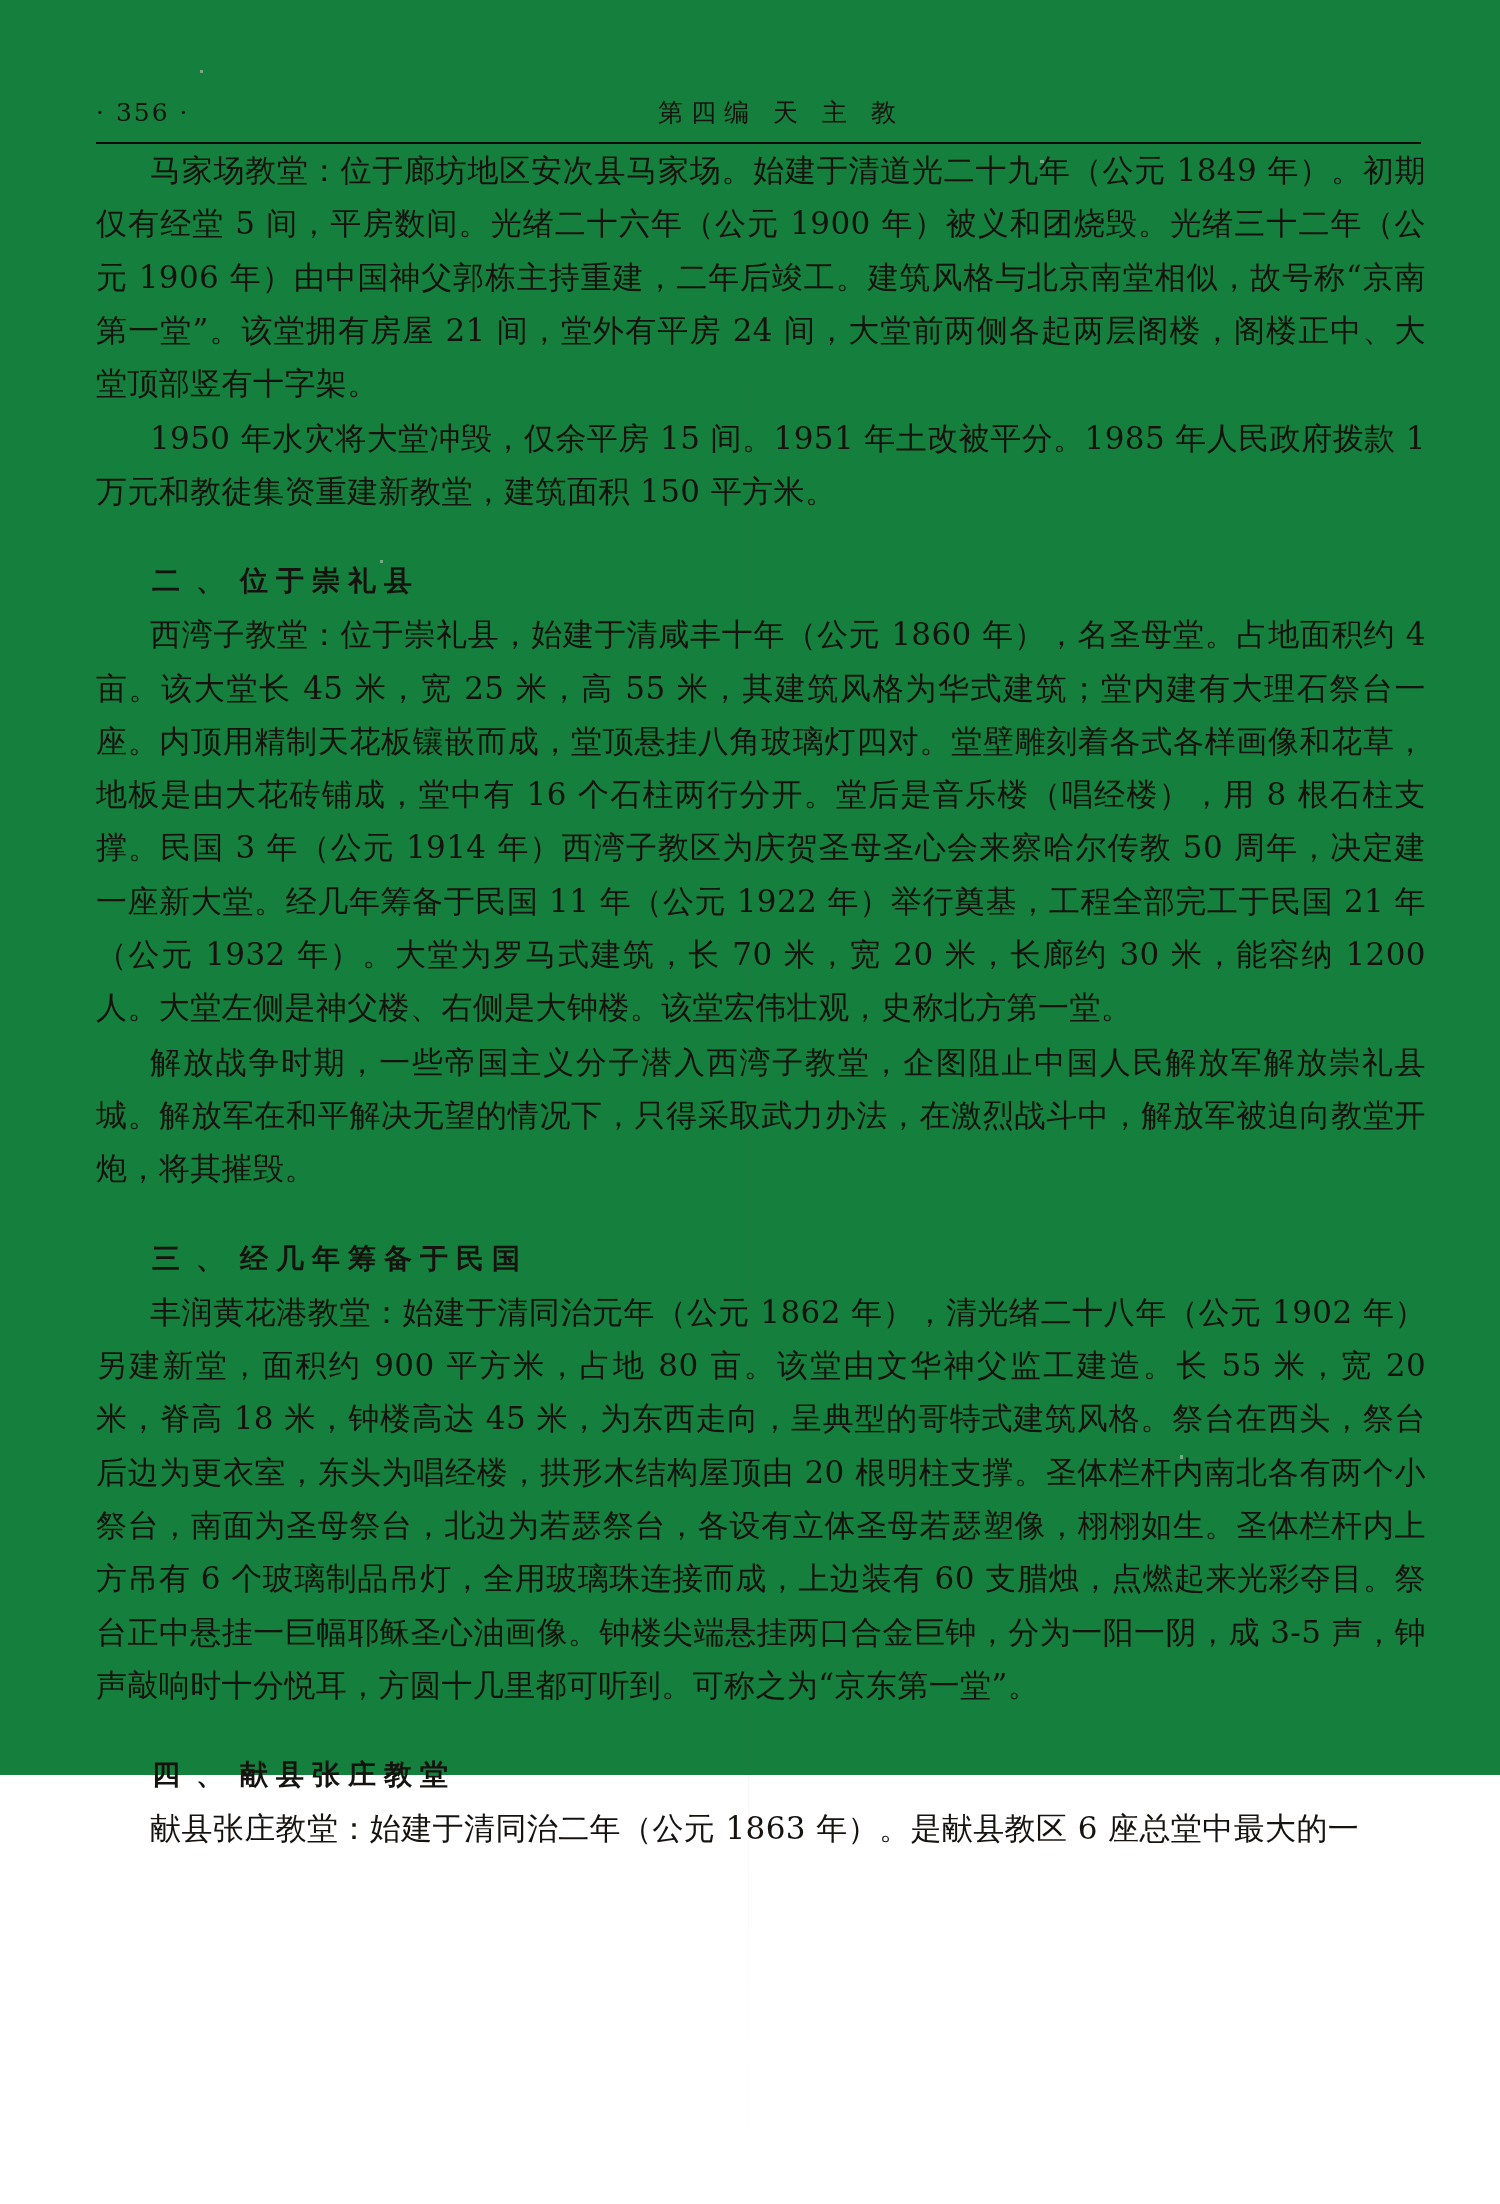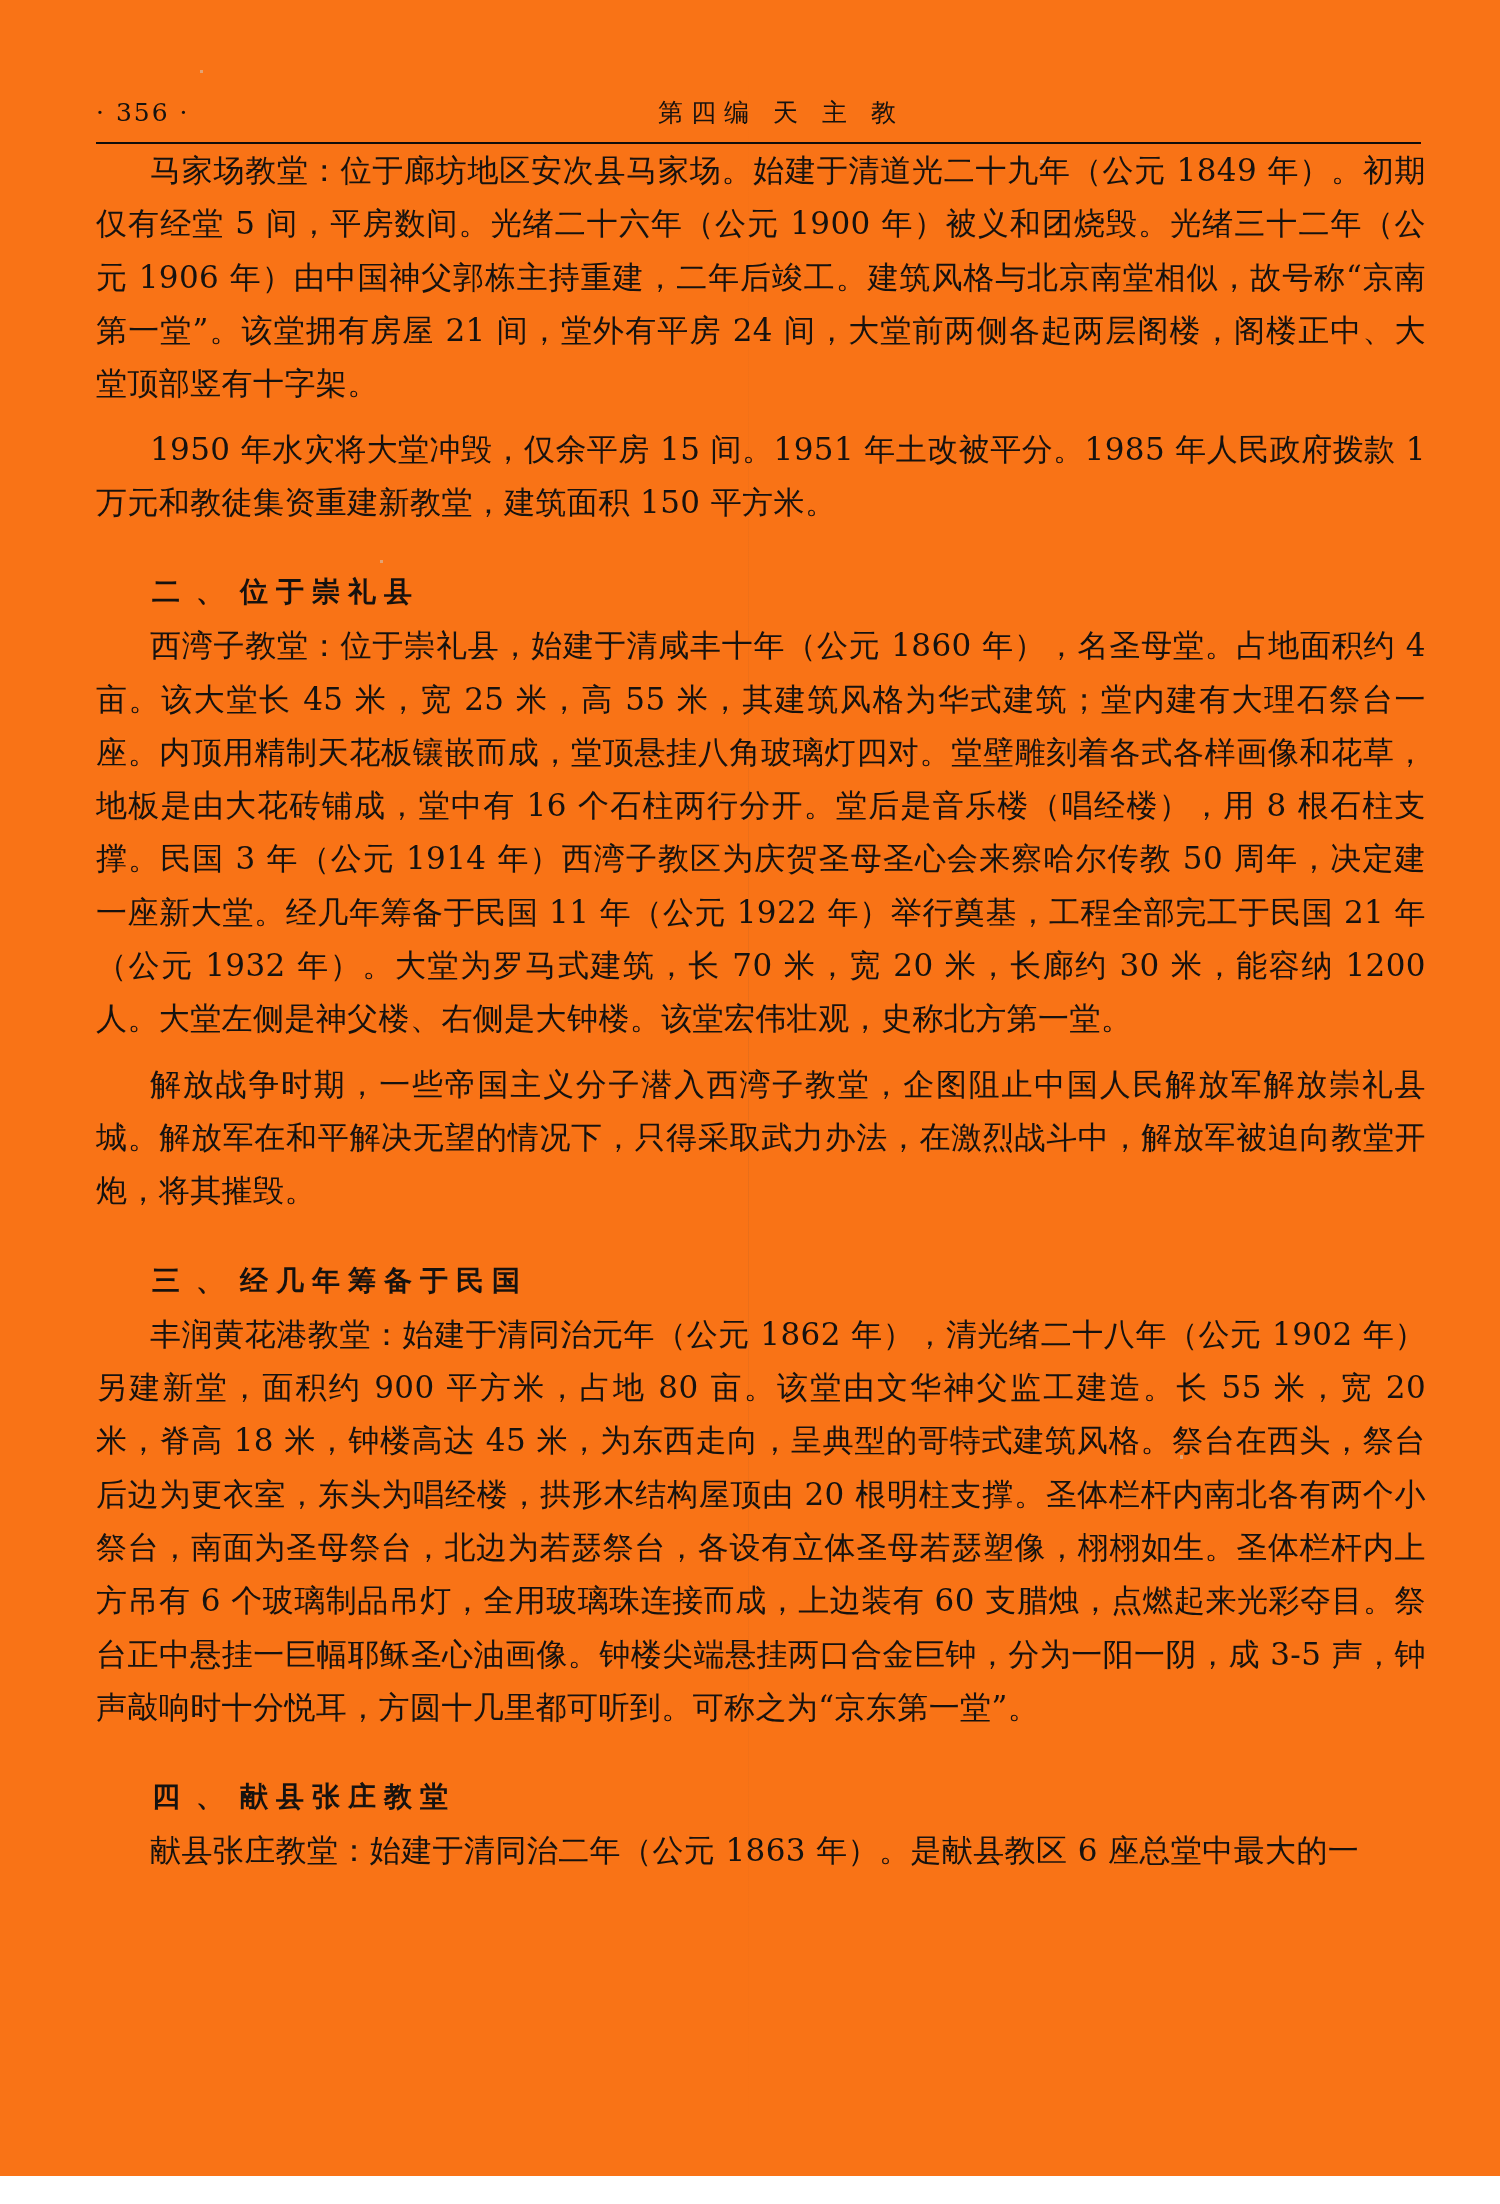--- a/index.html
+++ b/index.html
@@ -12,22 +12,22 @@
     height: 2204px;
     font-family: "DejaVu Serif", "Liberation Serif", serif;
     color: #16120f;
     position: relative;
     overflow: hidden;
   }
   .page {
     position: absolute;
     left: 0; top: 0;
     width: 1500px;
-    height: 2176px;
-    background: #f97316;
+    height: 1775px;
+    background: #15803d;
   }
   .content {
     position: absolute;
     left: 96px;
     top: 96px;
     width: 1330px;
   }
   
   .header {
     display: flex;
@@ -77,21 +77,21 @@
   p.body {
     margin: 0;
     font-size: 31px;
     line-height: 1.72;
     text-align: justify;
     text-justify: inter-ideograph;
     text-indent: 54px;
     letter-spacing: 0.4px;
   }
   p.body + p.body {
-    margin-top: 12px;
+    margin-top: 1px;
   }
 
   
   .speck {
     position: absolute;
     background: #cfcac2;
     opacity: .55;
   }
   .fold {
     position: absolute;

